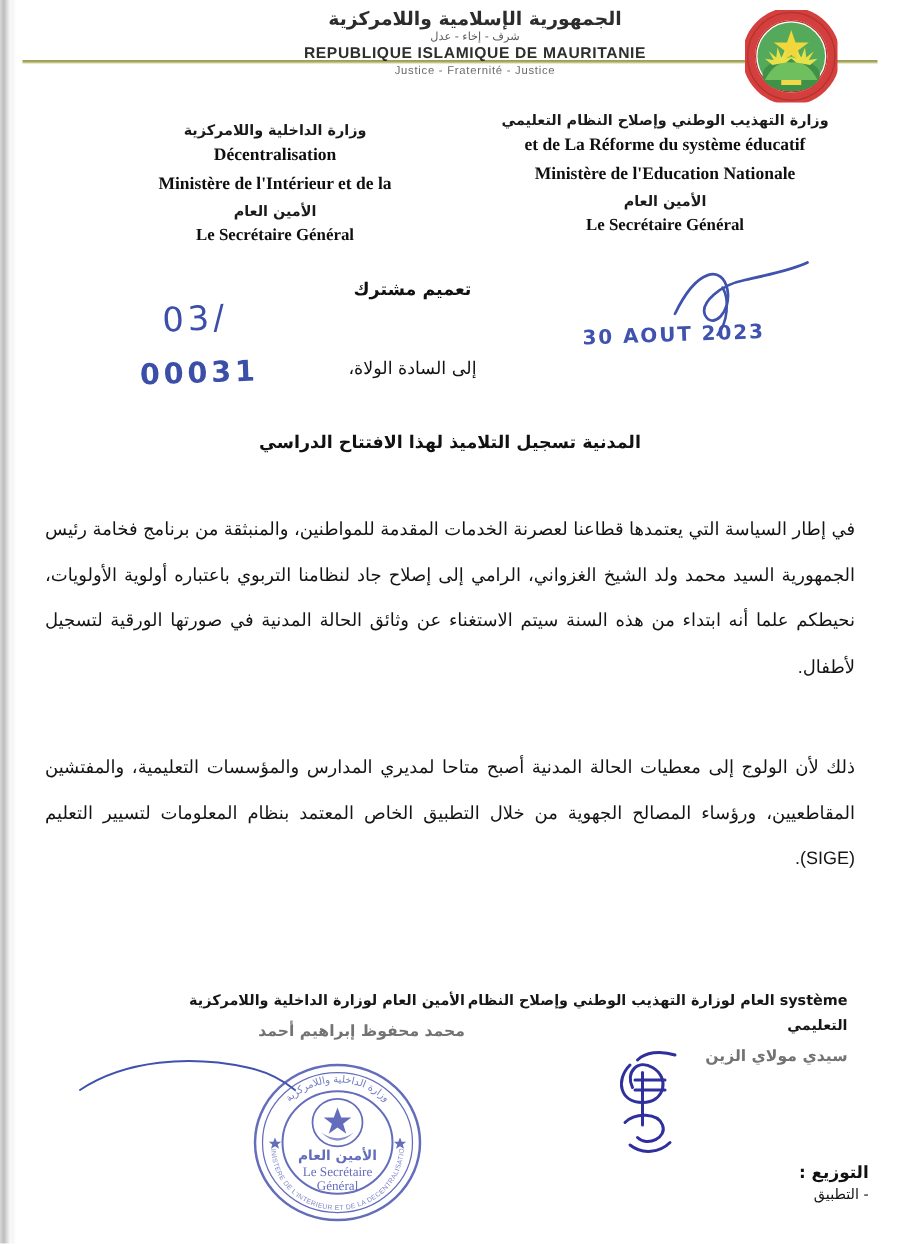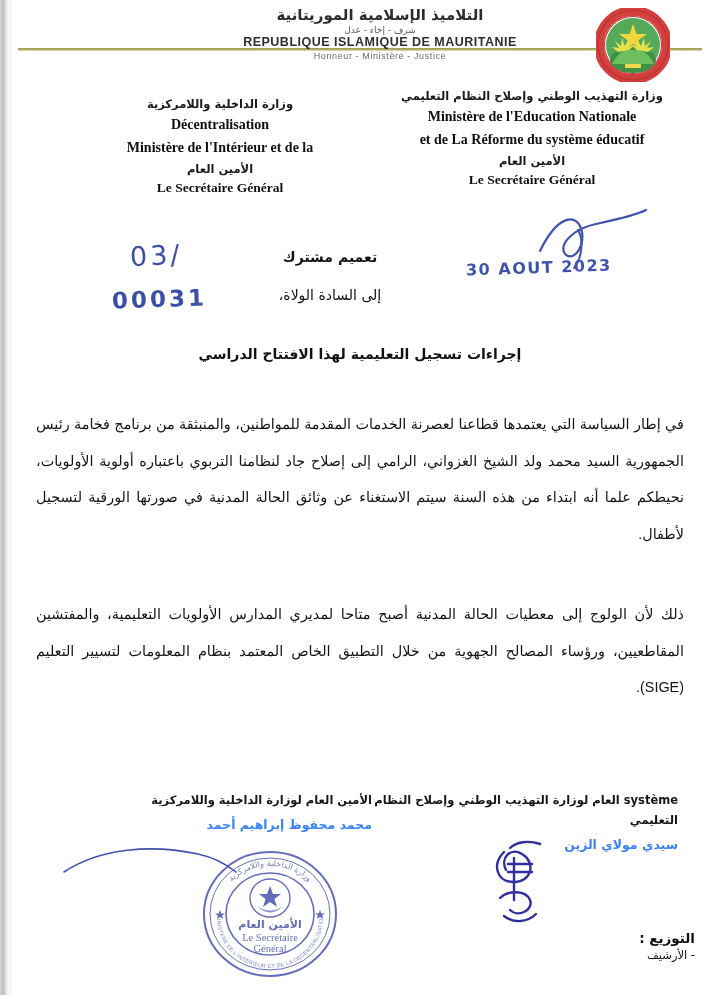--- a/index.html
+++ b/index.html
@@ -133,21 +133,21 @@
     font-family: "Liberation Serif", serif;
     font-size: 13.5px;
     font-weight: bold;
     color: #0f0f0f;
     margin-top: 1px;
   }
 
   
   .doc-type {
     position: absolute;
-    top: 249px;
+    top: 224px;
     left: 230px;
     width: 200px;
     text-align: center;
     direction: rtl;
     font-family: "DejaVu Sans", sans-serif;
     font-size: 14px;
     font-weight: bold;
     color: #111;
   }
   .addressee {
@@ -240,21 +240,21 @@
   .sig-title {
     font-family: "DejaVu Sans", sans-serif;
     font-size: 11.5px;
     font-weight: bold;
     color: #161616;
   }
   .sig-name {
     font-family: "DejaVu Sans", sans-serif;
     font-size: 12.5px;
     font-weight: bold;
-    color: #3b82f6;
+    color: #737373;
     margin-top: 4px;
   }
 
   .seal {
     position: absolute;
     top: 848px;
     left: 196px;
     width: 148px;
     height: 132px;
     opacity: 0.85;
@@ -293,24 +293,24 @@
 
 <div id="page">
 
   <div class="scan-edge"></div>
   <div class="scan-edge-inner"></div>
 
   <div class="header">
     <div class="rule"></div>
 
     <div class="country-block">
-      <div class="country-ar">التلاميذ الإسلامية الموريتانية</div>
+      <div class="country-ar">الجمهورية الإسلامية واللامركزية</div>
       <div class="country-ar-motto">شرف - إخاء - عدل</div>
       <div class="country-fr">REPUBLIQUE ISLAMIQUE DE MAURITANIE</div>
-      <div class="country-fr-motto">Honneur - Ministère - Justice</div>
+      <div class="country-fr-motto">Justice - Fraternité - Justice</div>
     </div>
 
     <div class="emblem">
       <svg viewBox="0 0 74 74" width="74" height="74">
         <circle cx="37" cy="37" r="35" fill="#ffffff"></circle>
         <circle cx="37" cy="37" r="34" fill="none" stroke="#d5403f" stroke-width="10"></circle>
         <circle cx="37" cy="37" r="35" fill="none" stroke="#b8332f" stroke-width="1.2"></circle>
         <circle cx="37" cy="37" r="28.5" fill="none" stroke="#b8332f" stroke-width="1"></circle>
         <circle cx="37" cy="37" r="27" fill="#54a95a"></circle>
         <ellipse cx="37" cy="52" rx="23" ry="13" fill="#3f9148"></ellipse>
@@ -331,44 +331,44 @@
   <div class="ministry left">
     <div class="min-ar">وزارة الداخلية واللامركزية</div>
     <div class="min-fr">Décentralisation</div>
     <div class="min-fr">Ministère de l'Intérieur et de la</div>
     <div class="min-ar-2">الأمين العام</div>
     <div class="min-fr-2">Le Secrétaire Général</div>
   </div>
 
   <div class="ministry right">
     <div class="min-ar">وزارة التهذيب الوطني وإصلاح النظام التعليمي</div>
+    <div class="min-fr">et de La Réforme du système éducatif</div>
     <div class="min-fr">Ministère de l'Education Nationale</div>
-    <div class="min-fr">et de La Réforme du système éducatif</div>
     <div class="min-ar-2">الأمين العام</div>
     <div class="min-fr-2">Le Secrétaire Général</div>
   </div>
 
   <div class="handwriting ref-top">03/</div>
   <div class="handwriting ref-bottom">00031</div>
 
   <div class="date-stamp">30 AOUT 2023</div>
 
   <div class="sig-top">
     <svg viewBox="0 0 120 70" width="120" height="70">
       <path d="M10 45 C28 8, 48 6, 52 26 C55 44, 40 58, 34 46 C30 36, 46 22, 66 18 C84 14, 104 10, 116 4" fill="none" stroke="#3f52ad" stroke-width="2.2" stroke-linecap="round"></path>
       <path d="M48 24 C54 34, 52 52, 44 62" fill="none" stroke="#3f52ad" stroke-width="2" stroke-linecap="round"></path>
     </svg>
   </div>
 
   <div class="doc-type">تعميم مشترك</div>
   <div class="addressee">إلى السادة الولاة،</div>
-  <div class="subject">إجراءات تسجيل التعليمية لهذا الافتتاح الدراسي</div>
+  <div class="subject">المدنية تسجيل التلاميذ لهذا الافتتاح الدراسي</div>
 
   <div class="body-par par-1">في إطار السياسة التي يعتمدها قطاعنا لعصرنة الخدمات المقدمة للمواطنين، والمنبثقة من برنامج فخامة رئيس الجمهورية السيد محمد ولد الشيخ الغزواني، الرامي إلى إصلاح جاد لنظامنا التربوي باعتباره أولوية الأولويات، نحيطكم علما أنه ابتداء من هذه السنة سيتم الاستغناء عن وثائق الحالة المدنية في صورتها الورقية لتسجيل لأطفال.</div>
-  <div class="body-par par-2">ذلك لأن الولوج إلى معطيات الحالة المدنية أصبح متاحا لمديري المدارس الأولويات التعليمية، والمفتشين المقاطعيين، ورؤساء المصالح الجهوية من خلال التطبيق الخاص المعتمد بنظام المعلومات لتسيير التعليم (SIGE).</div>
+  <div class="body-par par-2">ذلك لأن الولوج إلى معطيات الحالة المدنية أصبح متاحا لمديري المدارس والمؤسسات التعليمية، والمفتشين المقاطعيين، ورؤساء المصالح الجهوية من خلال التطبيق الخاص المعتمد بنظام المعلومات لتسيير التعليم (SIGE).</div>
 
   <div class="sig-block left">
     <div class="sig-title">الأمين العام لوزارة الداخلية واللامركزية</div>
     <div class="sig-name">محمد محفوظ إبراهيم أحمد</div>
   </div>
 
   <div class="sig-block right">
     <div class="sig-title">système العام لوزارة التهذيب الوطني وإصلاح النظام التعليمي</div>
     <div class="sig-name">سيدي مولاي الزين</div>
   </div>
@@ -416,16 +416,16 @@
         <g fill="#4a54b0">
           <polygon points="-50,-4 -48.6,-0.6 -45,-0.6 -47.8,1.6 -46.8,5 -50,2.9 -53.2,5 -52.2,1.6 -55,-0.6 -51.4,-0.6"></polygon>
           <polygon points="50,-4 51.4,-0.6 55,-0.6 52.2,1.6 53.2,5 50,2.9 46.8,5 47.8,1.6 45,-0.6 48.6,-0.6"></polygon>
         </g>
       </g>
     </svg>
   </div>
 
   <div class="distribution">
     <div class="dist-title">التوزيع :</div>
-    <div class="dist-item">- الأرشيف</div>
+    <div class="dist-item">- التطبيق</div>
   </div>
 
 </div>
 
 </body></html>

